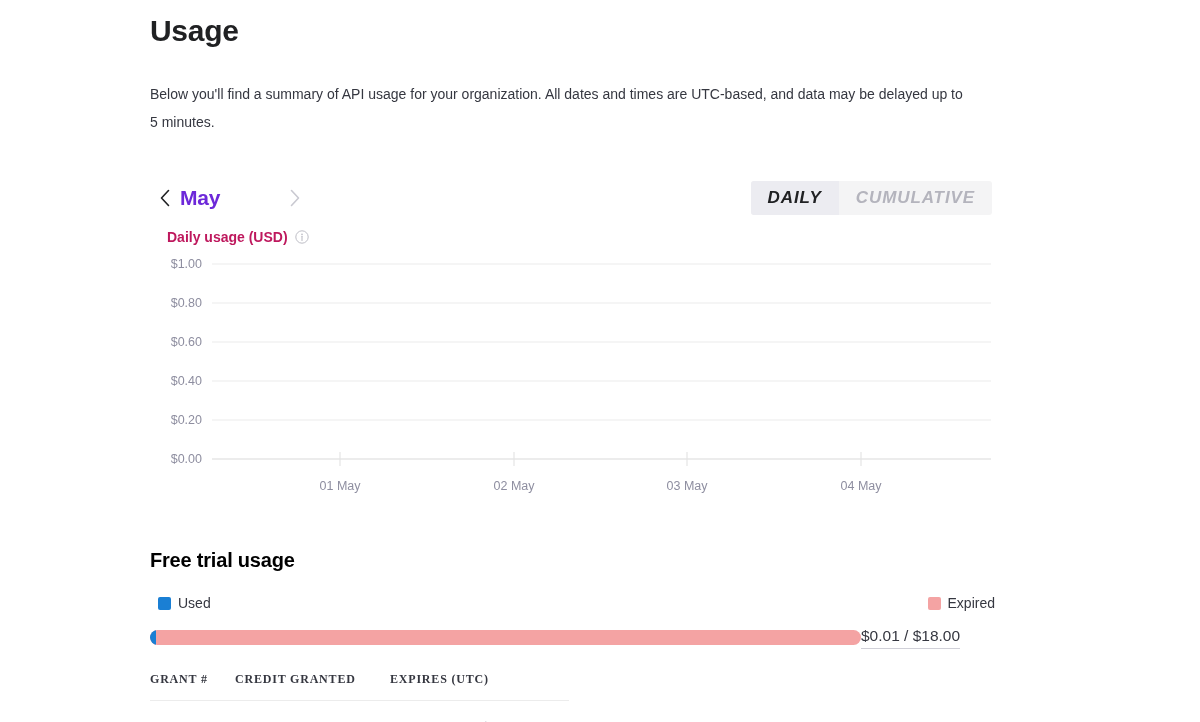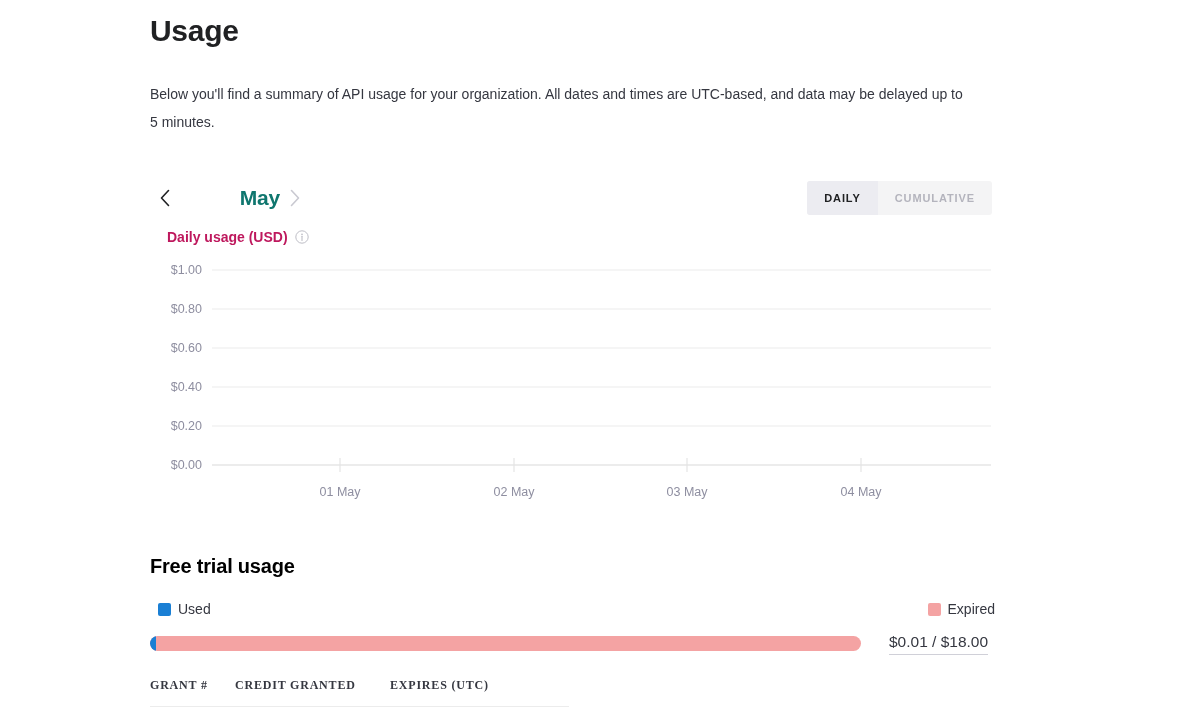--- a/index.html
+++ b/index.html
@@ -61,46 +61,47 @@
     display: flex;
     align-items: center;
     justify-content: center;
     cursor: pointer;
     user-select: none;
   }
   .nav-arrow svg { display: block; }
   .month-label {
     font-size: 21px;
     font-weight: 700;
-    color: #0f766e;
+    color: #6d28d9;
     min-width: 100px;
-    text-align: right;
+    text-align: left;
     letter-spacing: -0.2px;
   }
 
   .seg-control {
     position: absolute;
     right: 3px;
     top: 3px;
     display: flex;
     background: #f4f4f5;
     border-radius: 3px;
     overflow: hidden;
   }
   .seg-btn {
-    font-size: 11px;
+    font-size: 17px;
     font-weight: 700;
     letter-spacing: 0.9px;
     padding: 10px 17px;
     cursor: pointer;
     user-select: none;
     background: transparent;
     border: none;
     font-family: inherit;
     line-height: 14px;
+    font-style: italic;
   }
   .seg-btn.active {
     background: #ececf1;
     color: #202123;
   }
   .seg-btn.inactive {
     color: #b4b4bd;
   }
 
   
@@ -115,21 +116,21 @@
     align-items: center;
     gap: 7px;
     padding-left: 17px;
     line-height: 18px;
   }
   .info-icon {
     display: inline-flex;
     opacity: 0.45;
   }
   .chart-svg-holder {
-    margin-top: 14px;
+    margin-top: 8px;
   }
   .gridline { stroke: #ececec; stroke-width: 1.2; }
   .axisline { stroke: #d9d9d9; stroke-width: 1.2; }
   .tickmark { stroke: #e4e4e4; stroke-width: 1.2; }
   .ylabel {
     font-family: "Liberation Sans", sans-serif;
     font-size: 12.5px;
     fill: #8e8ea0;
   }
   .xlabel {
@@ -183,21 +184,21 @@
     background: #f4a3a3;
     overflow: hidden;
     display: flex;
   }
   .bar-used {
     background: #1a7fd4;
     height: 100%;
     border-radius: 8px 0 0 8px;
   }
   .bar-amount {
-    margin-left: 28px;
+    margin-left: 0;
     font-size: 15.5px;
     color: #353740;
     border-bottom: 1px solid #d0d0d8;
     padding-bottom: 2px;
     line-height: 20px;
     white-space: nowrap;
   }
 
   
   .grants-table {

